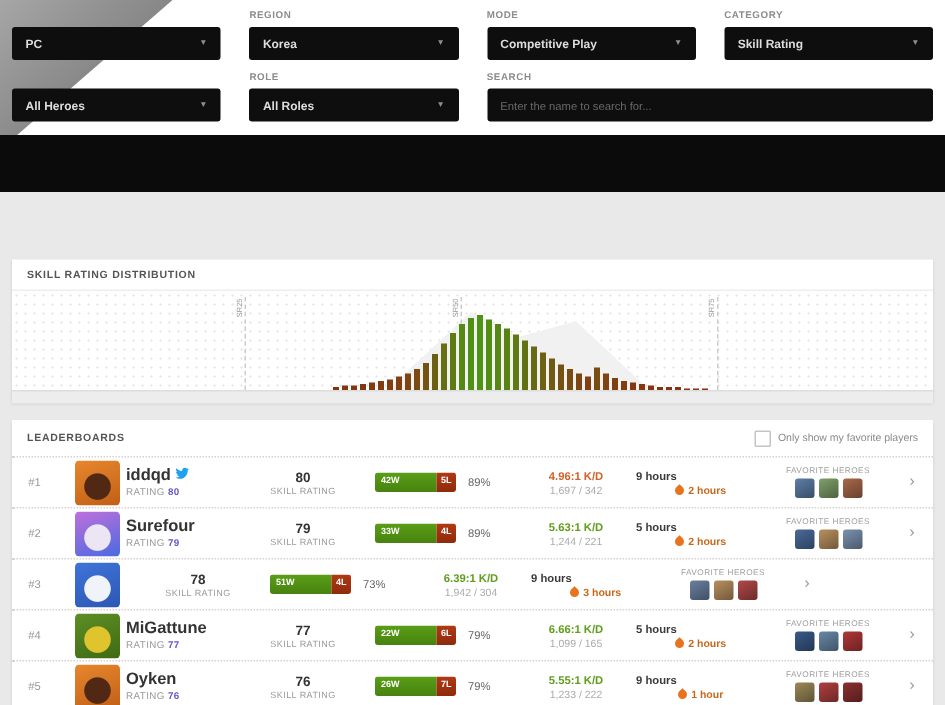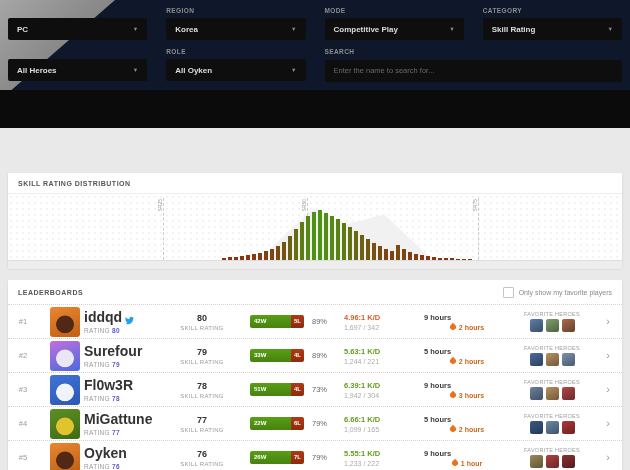--- a/index.html
+++ b/index.html
@@ -1,18 +1,18 @@
 <!DOCTYPE html>
 <html><head>
 <meta charset="utf-8">
 <style>
   html,body{margin:0;padding:0}
   body{width:630px;height:470px;overflow:hidden;background:#e9e9e9;font-family:"Liberation Sans",sans-serif}
   
-  .hdr{position:relative;height:90px;background:#0f172a;overflow:hidden}
+  .hdr{position:relative;height:90px;background:#ffffff;overflow:hidden}
   .tri{position:absolute;top:0;left:0;width:115px;height:100px;background:linear-gradient(135deg,#a6a6a6,#6b6b6b);clip-path:polygon(0 0,100% 0,0 100%);z-index:2}
   .fgrid{position:relative;display:grid;grid-template-columns:repeat(4,1fr);column-gap:19px;row-gap:6px;padding:5px 8px 0}
   .flabel{font-size:6.5px;font-weight:bold;color:#8c8c8c;letter-spacing:.4px;margin:2px 0 4px;position:relative;z-index:1;text-transform:uppercase}
   .fselect{position:relative;z-index:3;height:22px;background:#0e0e0e;border-radius:2px;color:#ddd;font-size:8px;font-weight:bold;padding:0 9px;display:flex;justify-content:space-between;align-items:center;cursor:pointer}
   .caret{color:#8f8f8f;font-size:5.5px}
   .fsearch{grid-column:3/5}
   input.search{position:relative;z-index:3;width:100%;box-sizing:border-box;height:22px;background:#0e0e0e;border:none;border-radius:2px;color:#bbb;font-size:7.5px;padding:0 9px;font-family:"Liberation Sans",sans-serif;outline:none}
   input.search::placeholder{color:#696969}
   .band{height:38px;background:#0b0b0b}
   .gap1{height:45px}
@@ -35,33 +35,33 @@
   .lb-h{height:24px;display:flex;justify-content:space-between;align-items:center;padding:0 10px}
   .cbwrap{display:flex;align-items:center;cursor:pointer}
   .cb{width:9px;height:9px;border:1px solid #c4c4c4;background:#fff;display:inline-block;margin-right:5px;border-radius:1px}
   .cb-label{font-size:7px;color:#8a8a8a}
   .lb-row{display:flex;align-items:center;height:33px;border-top:1px dotted #dcd0d0;cursor:pointer}
   .lb-row:last-child{border-bottom:1px dotted #dcd0d0}
   .c-rank{width:30px;text-align:center;font-size:7.5px;color:#9a9a9a}
   .c-av{width:46px}
   .avatar{width:30px;height:30px;margin-left:12px;border-radius:3px}
   .c-name{width:70px}
-  .pname{font-size:14px;font-weight:bold;color:#333;display:flex;align-items:flex-end;gap:3px}
+  .pname{font-size:11px;font-weight:bold;color:#333;display:flex;align-items:flex-start;gap:3px}
   .tw{width:9px;height:9px;fill:#1da1f2}
   .prating{font-size:6.5px;color:#9a9a9a;margin-top:2px;letter-spacing:.3px}
   .prating b{color:#6157c8}
   .c-skill{width:96px;text-align:center}
   .skill-num{font-size:9px;font-weight:bold;color:#333}
   .skill-lab{font-size:6px;color:#9a9a9a;margin-top:2px;letter-spacing:.3px}
   .c-bar{width:58px}
   .winbar{display:flex;width:54px;height:13px;border-radius:2px;overflow:hidden}
   .wseg{flex:1;background:linear-gradient(#5a9e17,#47820f);color:#fff;font-size:6px;font-weight:bold;line-height:13px;padding-left:4px}
   .lseg{width:13px;background:linear-gradient(#b03a14,#8f2a0c);color:#fff;font-size:6px;font-weight:bold;line-height:13px;text-align:center}
   .c-pct{width:36px;font-size:7.5px;color:#666;padding-left:4px;box-sizing:border-box}
-  .c-kd{width:80px;text-align:left}
+  .c-kd{width:80px;text-align:center}
   .kd{font-size:7.5px;font-weight:bold}
   .kdd{font-size:7px;color:#ababab;margin-top:2px}
   .c-hours{width:86px;text-align:left}
   .h1{font-size:7.5px;font-weight:bold;color:#3a3a3a}
   .h2{font-size:7px;color:#c8681c;margin-top:2px;display:flex;align-items:center;justify-content:center;gap:3px;font-weight:bold}
   .flame{width:6px;height:6px;background:#e8731c;border-radius:0 50% 50% 50%;transform:rotate(45deg);display:inline-block}
   .c-favs{width:84px;text-align:center}
   .favs-lab{font-size:5.5px;color:#a0a0a0;letter-spacing:.3px}
   .favs-icons{display:flex;justify-content:center;gap:3px;margin-top:2px}
   .fav{width:13px;height:13px;border-radius:2px}
@@ -104,21 +104,21 @@
     <div>
       <div class="flabel">HERO</div>
       <div class="fselect">
         <span>All Heroes</span>
         <span class="caret">▼</span>
       </div>
     </div>
     <div>
       <div class="flabel">ROLE</div>
       <div class="fselect">
-        <span>All Oyken</span>
+        <span>All Roles</span>
         <span class="caret">▼</span>
       </div>
     </div>
     <div class="fsearch">
       <div class="flabel">SEARCH</div>
       <input class="search" type="text" placeholder="Enter the name to search for..." style="">
     </div>
   </div>
 </div>
 
@@ -288,26 +288,20 @@
         </div>
     </div>
     <div class="c-chev">›</div>
   </div>
 
   <div class="lb-row">
     <div class="c-rank">#3</div>
     <div class="c-av">
         <div class="avatar" style="background: radial-gradient(circle at 50% 58%, rgb(240, 244, 250) 0px, rgb(240, 244, 250) 37%, transparent 40%), linear-gradient(160deg, rgb(63, 116, 216), rgb(44, 87, 180));"></div>
       </div>
-    <div class="c-name">
-      <div class="pname">
-          <span>Fl0w3R</span>
-        </div>
-      <div class="prating"><span>RATING</span> <b>78</b></div>
-    </div>
     <div class="c-skill">
       <div class="skill-num">78</div>
       <div class="skill-lab">SKILL RATING</div>
     </div>
     <div class="c-bar">
         <div class="winbar">
       <div class="wseg">51W</div>
       <div class="lseg">4L</div>
     </div>
       </div>

